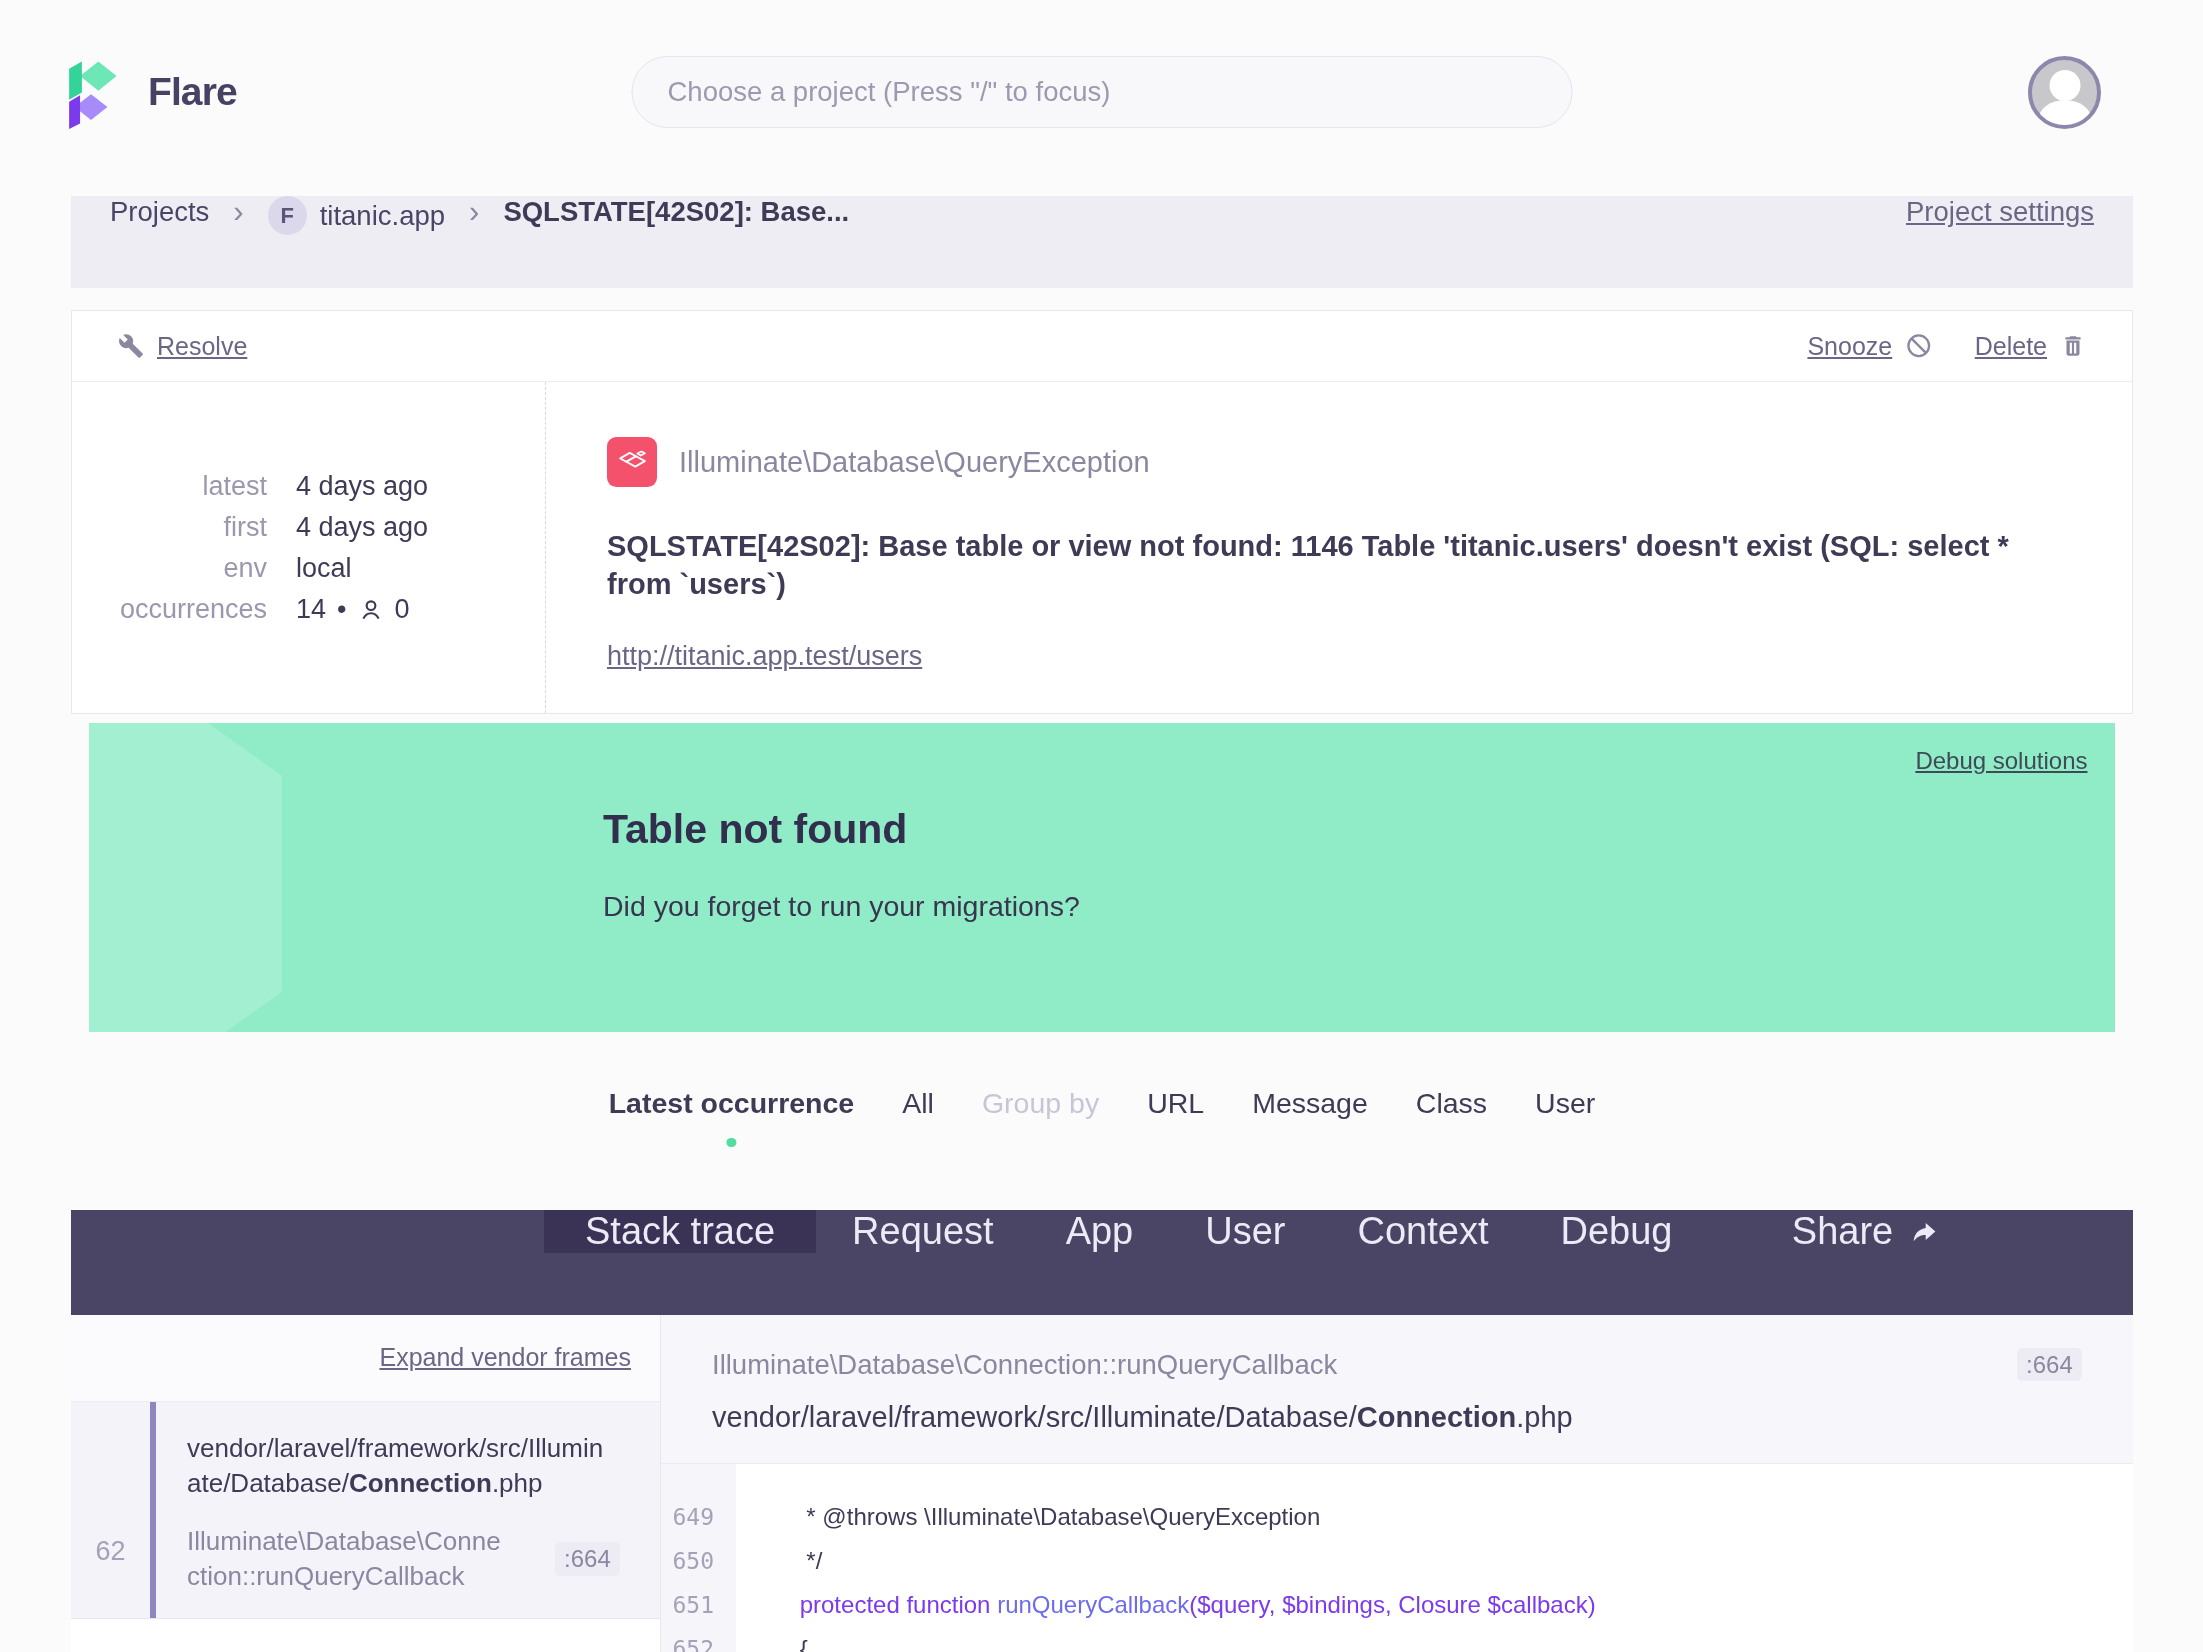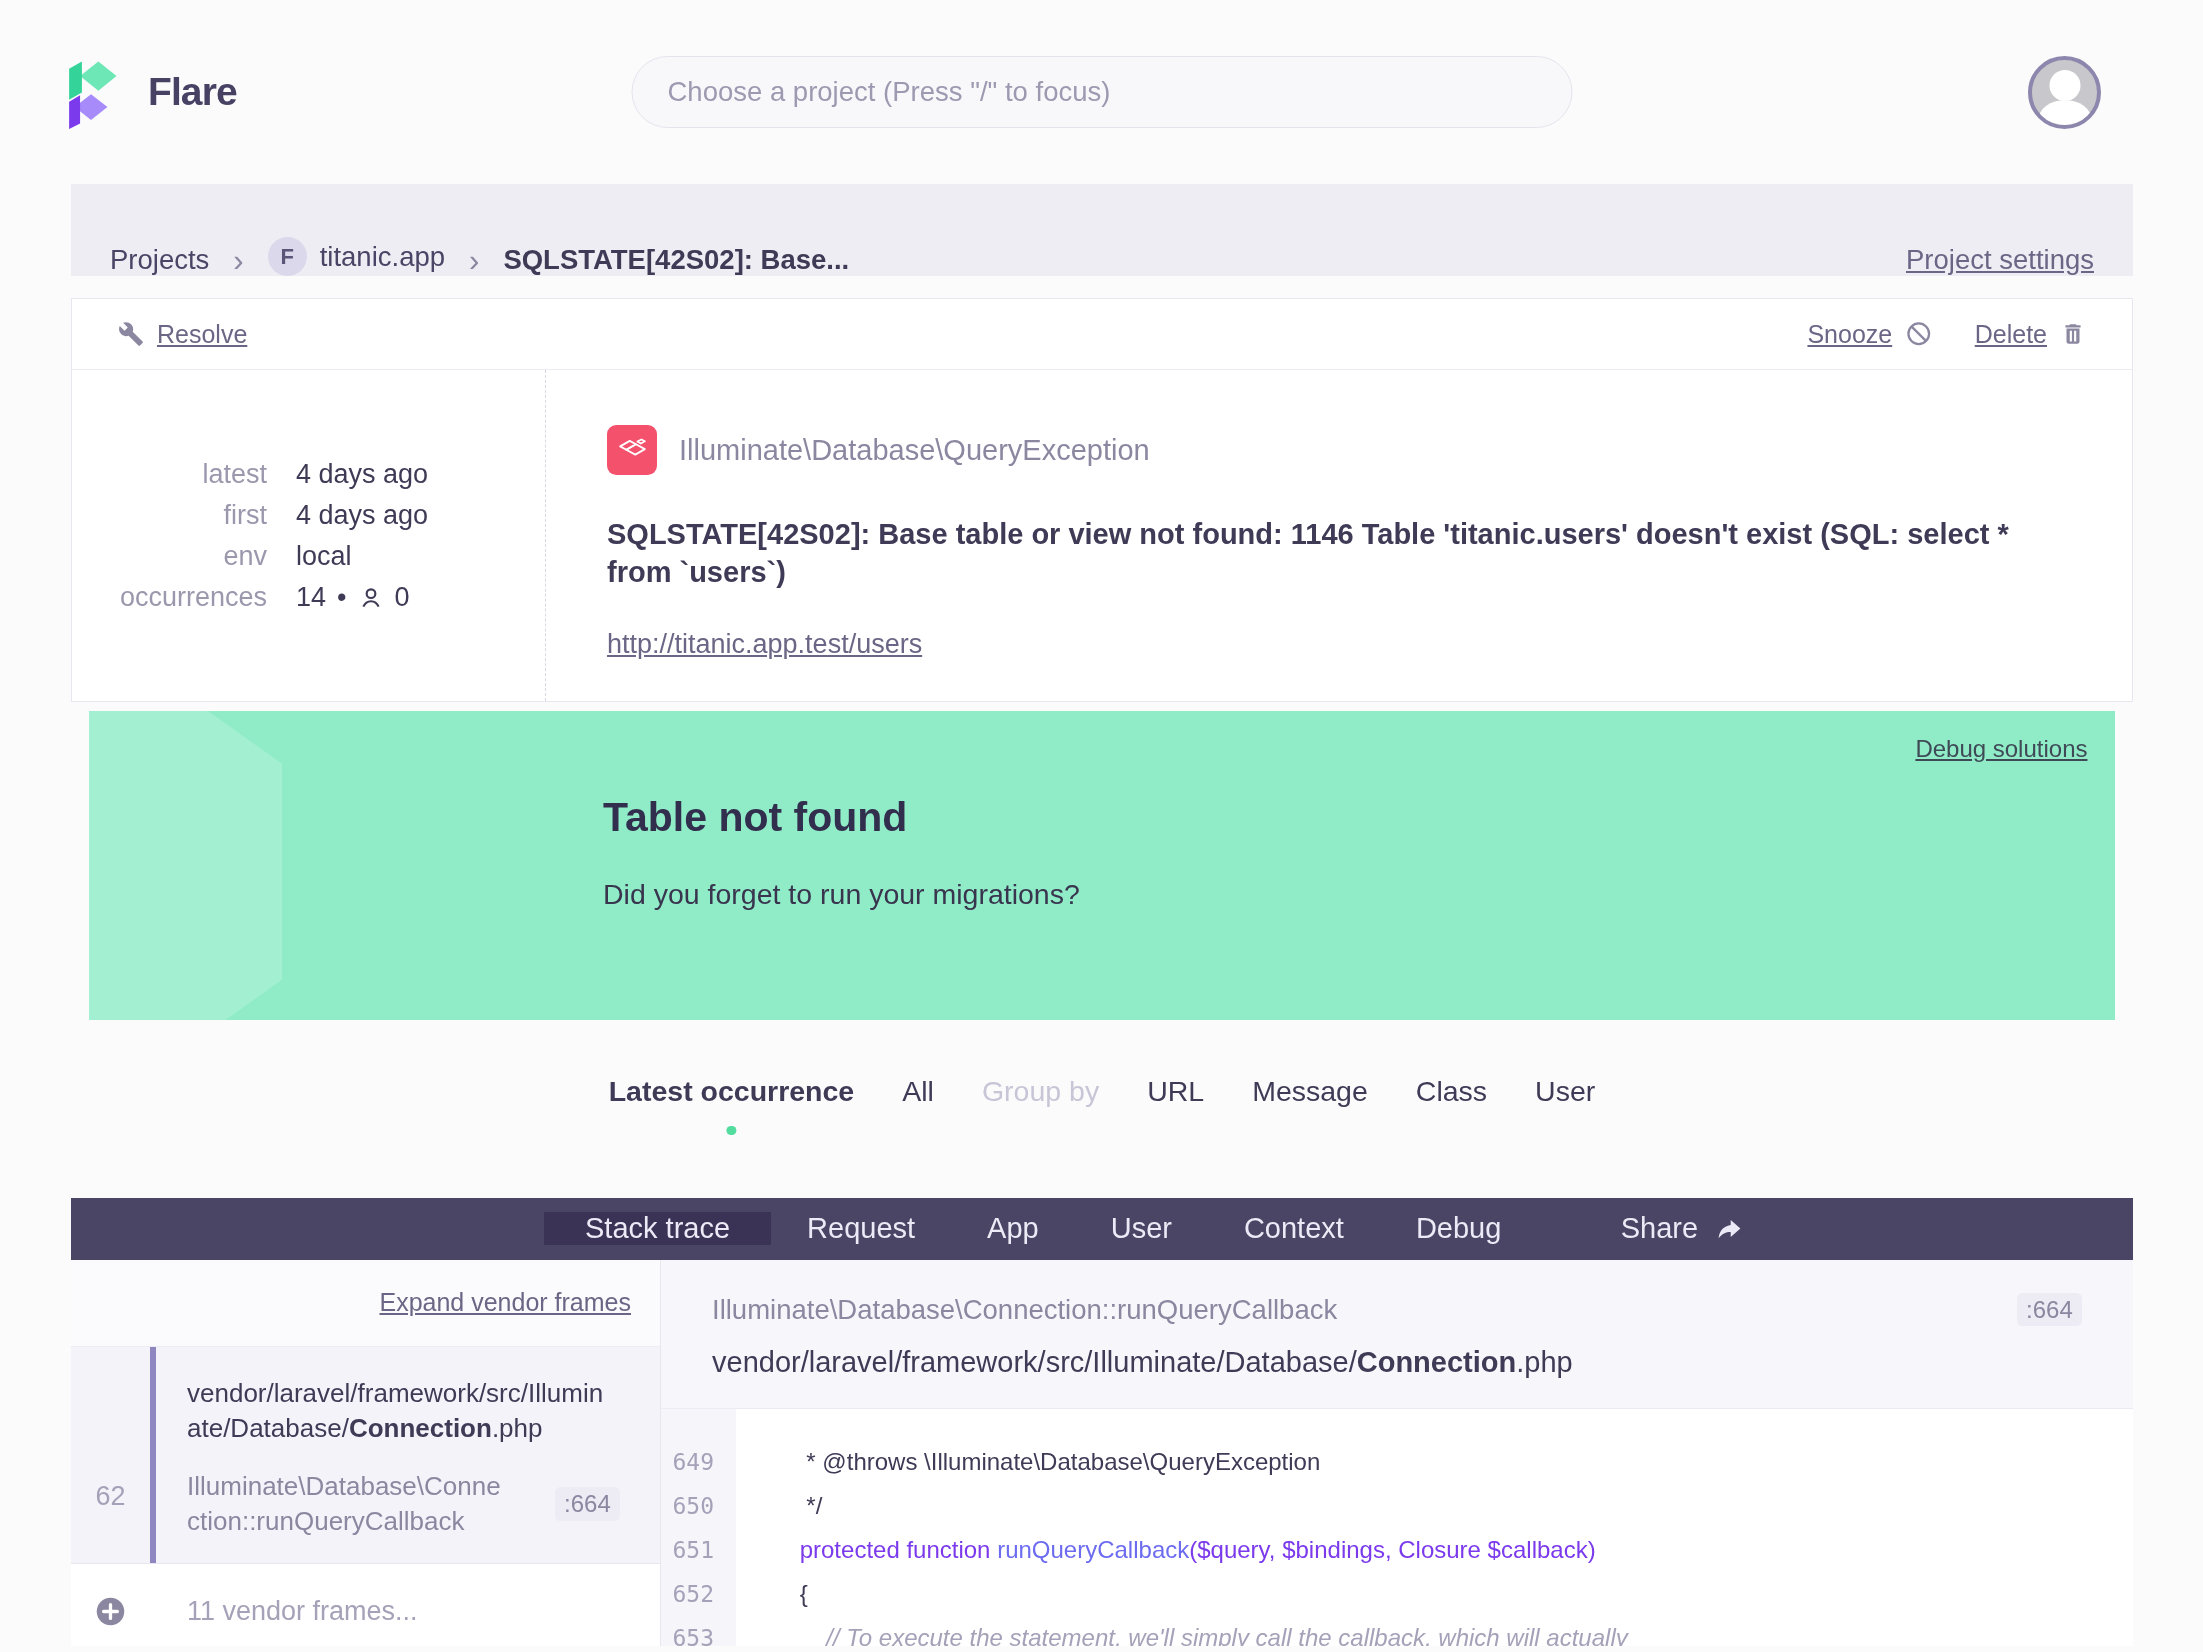--- a/index.html
+++ b/index.html
@@ -20,21 +20,21 @@
   .search-wrap{position:absolute;left:50%;top:50%;transform:translate(-50%,-50%)}
   .search-wrap input{width:941px;height:72px;border-radius:37px;border:1.8px solid #e5e4ee;background:#f8f8fb;
     font-size:27.5px;padding:0 35px;color:var(--c-text);outline:none;font-family:inherit}
   .search-wrap input::placeholder{color:#9d99b0}
   .avatar{margin-left:auto;width:73px;height:73px;border-radius:50%;background:#c8c8cc;border:4.6px solid #8d87ae;
     overflow:hidden;position:relative;cursor:pointer}
   .avatar .head{position:absolute;left:50%;top:16%;transform:translateX(-50%);width:31px;height:31px;border-radius:50%;background:#fff}
   .avatar .bust{position:absolute;left:50%;top:62%;transform:translateX(-50%);width:53px;height:40px;border-radius:50% 50% 0 0;background:#fff}
 
   
-  .crumb-bar{margin:0 71px;height:92px;background:#ededf3;display:flex;align-items:flex-end;padding:0 39px;font-size:27.5px;gap:24px}
+  .crumb-bar{margin:12px 71px;height:92px;background:#ededf3;display:flex;align-items:flex-start;padding:0 39px;font-size:27.5px;gap:24px}
   .crumb-link{color:#4a4566;text-decoration:none;cursor:pointer}
   .crumb-sep{color:#8b87a0;font-size:31px;line-height:1}
   .crumb-project{display:flex;align-items:center;gap:13px;cursor:pointer}
   .badge-f{width:39px;height:39px;border-radius:50%;background:#dbd8ec;color:#5b5577;display:flex;align-items:center;justify-content:center;font-size:22px;font-weight:600}
   .crumb-current{font-weight:700;color:#3f3a56}
   .crumb-settings{margin-left:auto;color:var(--c-link);text-decoration:underline;cursor:pointer}
 
   
   .error-card{margin:22px 71px 0;background:#fff;border:0.9px solid var(--c-border)}
   .card-toolbar{height:71px;border-bottom:0.9px solid #edecf3;display:flex;align-items:center;padding:0 46px;font-size:25px}
@@ -64,21 +64,21 @@
   .solution p{margin-top:37px;font-size:28.5px;color:#39354f}
 
   
   .occ-tabs{margin-top:55px;display:flex;justify-content:center;align-items:baseline;gap:48px;font-size:28.5px;height:61px}
   .occ-tab{position:relative;color:var(--c-text);cursor:pointer}
   .occ-tab.active{font-weight:700}
   .occ-tab.muted{color:#c8c5d7;cursor:default}
   .occ-dot{position:absolute;left:50%;bottom:-27.5px;transform:translateX(-50%);width:9.2px;height:9.2px;border-radius:50%;background:var(--c-dot-green)}
 
   
-  .detail-nav{margin:62px 71px 0;height:62px;background:var(--c-navbar);display:flex;align-items:center;padding-left:473px;color:#eceaf6;font-size:29px}
+  .detail-nav{margin:62px 71px 0;height:105px;background:var(--c-navbar);display:flex;align-items:flex-start;padding-left:473px;color:#eceaf6;font-size:38px}
   .dnav-tab{display:flex;align-items:center;padding:0 36px;cursor:pointer}
   .dnav-tab.active{background:var(--c-navbar-active);padding:0 41px}
   .dnav-divider{width:0.9px;background:#716a8c;margin:18.4px 27.5px}
   .share-btn{display:flex;align-items:center;gap:16.5px;padding:0 27.5px;cursor:pointer}
 
   
   .trace{margin:0 71px;display:flex;height:386px;background:#fff;overflow:hidden}
   .frames-panel{width:590px;flex:none;border-right:0.9px solid var(--c-border);background:#fff;display:flex;flex-direction:column}
   .frames-header{height:87px;flex:none;display:flex;align-items:center;justify-content:flex-end;padding-right:29px;border-bottom:0.9px solid #edecf3;background:#fbfbfd}
   .frames-header a{font-size:25px;color:var(--c-link);text-decoration:underline;cursor:pointer}

